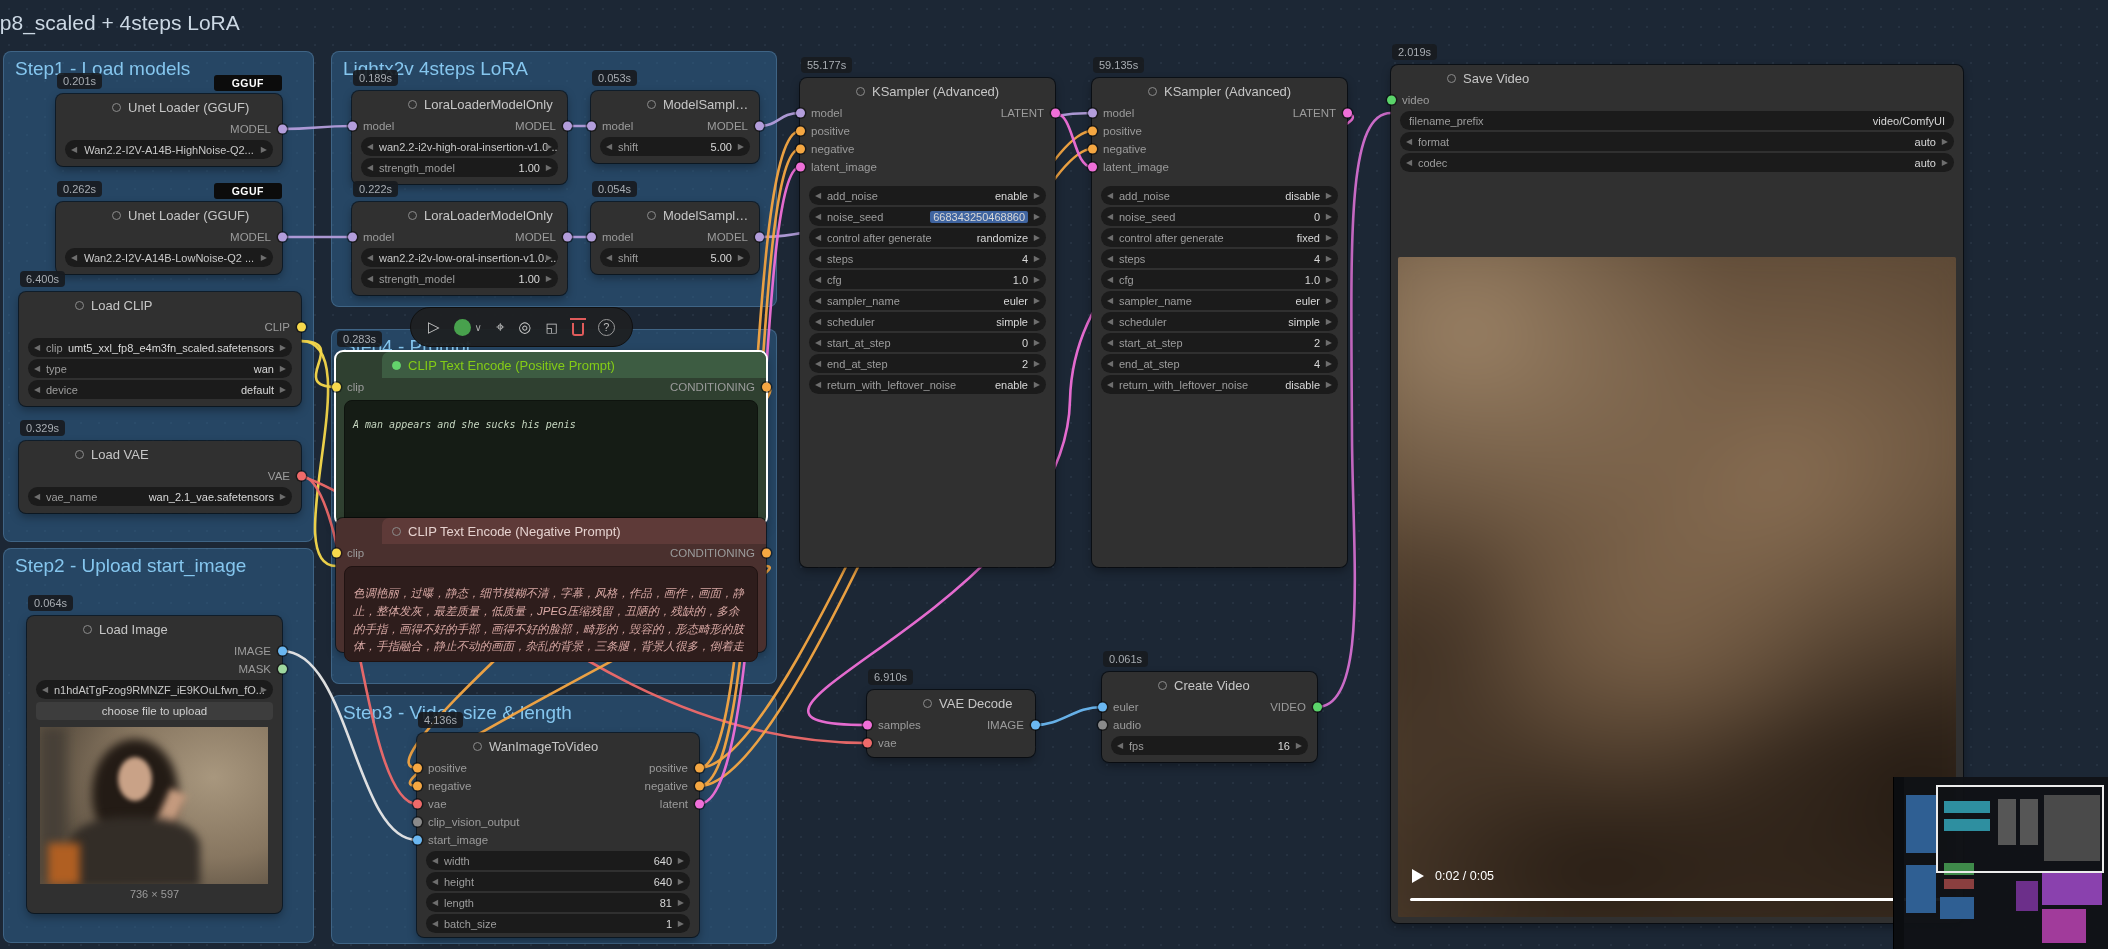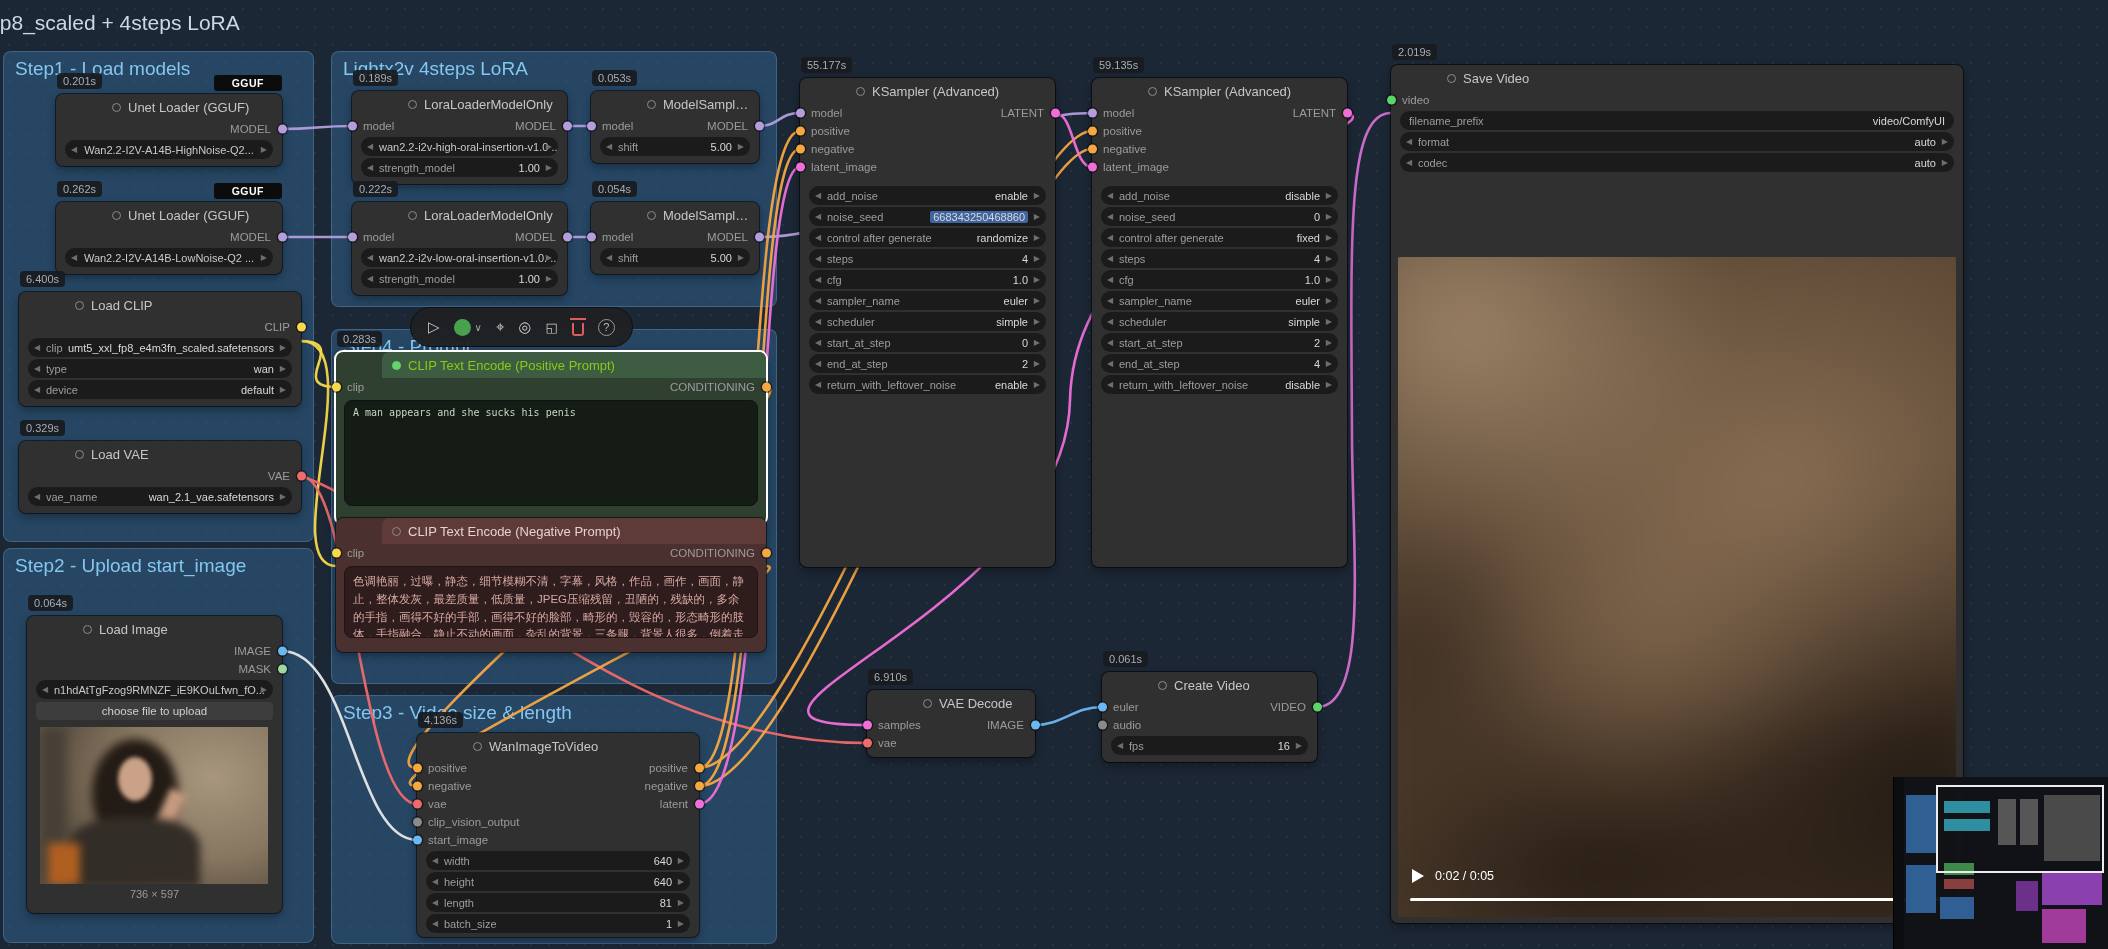--- a/index.html
+++ b/index.html
@@ -38,21 +38,21 @@
   .widget .wlabel{overflow:hidden;text-overflow:ellipsis;}
   .widget .wvalue{margin-left:auto;color:#d8d8d8;}
   .widget.center .wvalue{margin:0 auto;color:#c9c9c9;}
   .widget.arrows{padding:0 18px;}
   .arr{position:absolute;top:0;bottom:0;display:flex;align-items:center;color:#6e6e6e;font-size:8px;}
   .arr.l{left:6px}.arr.r{right:6px}
   .arr.l::before{content:"◀"}.arr.r::before{content:"▶"}
   .hlseed{background:#3f64a0;color:#fff;border-radius:2px;padding:0 3px;}
   .time-badge{position:absolute;top:-21px;left:1px;background:rgba(24,27,32,.92);color:#a8adb3;font-size:11px;padding:2px 6px;border-radius:4px;}
   .fmt-badge{position:absolute;top:-19px;right:0;background:#0c0c0c;color:#fff;font-weight:bold;font-size:10.5px;padding:2px 18px;border-radius:3px;letter-spacing:.5px;}
-  .textarea{margin:4px 8px 3px;border-radius:8px;padding:6px 8px;overflow:hidden;}
+  .textarea{margin:4px 8px 3px;border-radius:8px;padding:18px 8px;overflow:hidden;font-style:italic;}
   .node.green .textarea{background:#151c15;border:1px solid #0e130e;color:#c6d6c0;font-family:"DejaVu Sans Mono",monospace;font-size:10px;}
   .node.red .textarea{background:#2e1d1c;border:1px solid #201312;color:#d8a8a4;font-size:11.5px;line-height:1.55;}
   
   .vpreview{position:absolute;left:7px;right:7px;top:192px;bottom:6px;background:#50402f;overflow:hidden;border-radius:2px;}
   .vp-blur{position:absolute;inset:-45px;filter:blur(28px);
     background:
       radial-gradient(430px 360px at 18% 16%,rgba(166,140,110,.85),transparent 62%),
       radial-gradient(520px 430px at 66% 36%,rgba(146,118,89,.8),transparent 62%),
       radial-gradient(300px 320px at 46% 55%,rgba(122,97,72,.7),transparent 60%),
       radial-gradient(460px 520px at 88% 78%,rgba(32,23,16,.95),transparent 68%),

